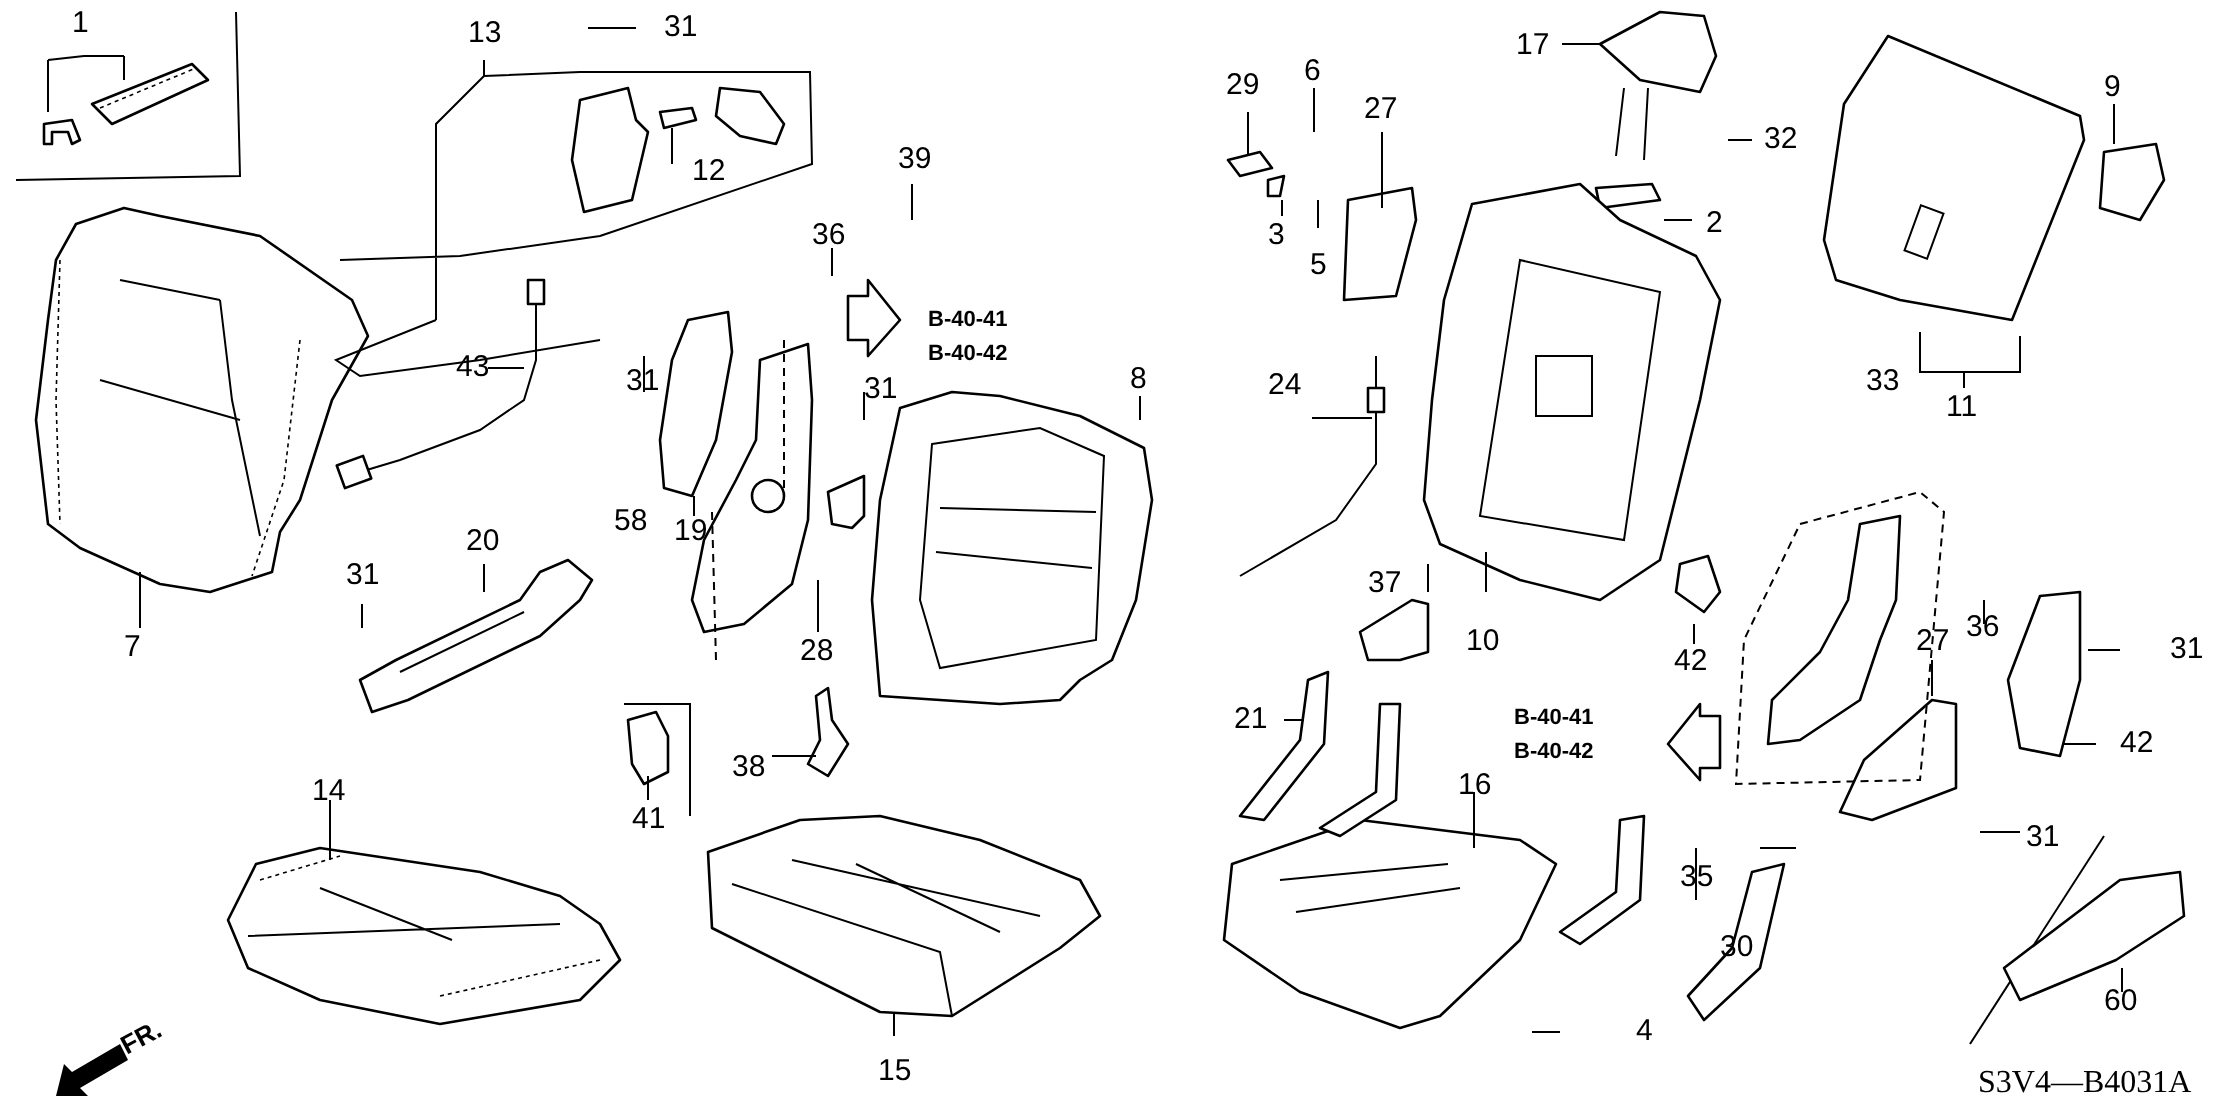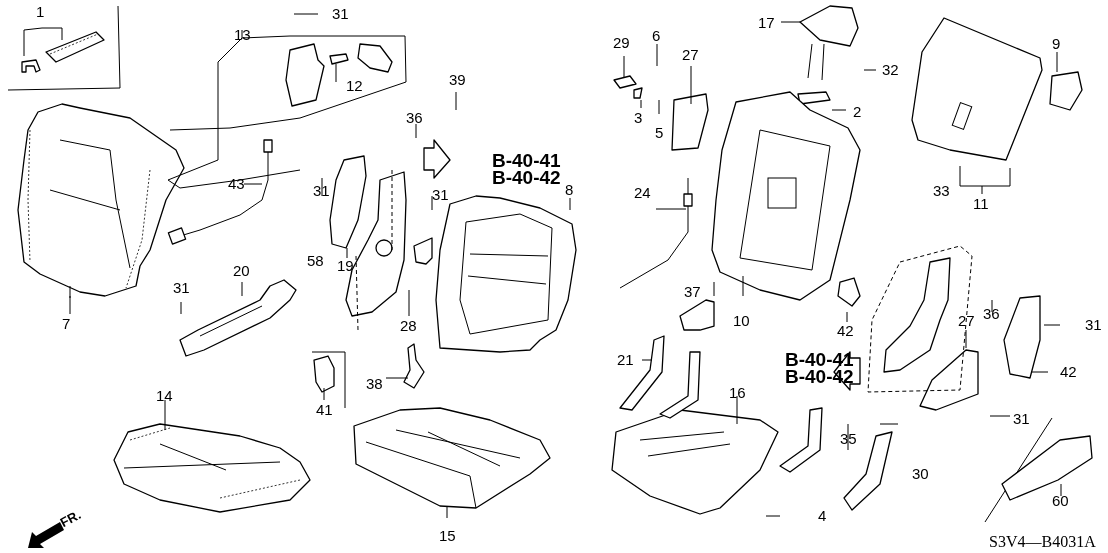--- a/index.html
+++ b/index.html
@@ -1,20 +1,20 @@
 <!DOCTYPE html>
 <html><head>
 <meta charset="utf-8">
 <style>
   html, body { margin:0; padding:0; background:#fff; }
   body { width:1108px; height:553px; overflow:hidden; position:relative; font-family:"Liberation Sans", sans-serif; }
   #canvas { position:absolute; left:0; top:0; width:1108px; height:553px; }
   svg { position:absolute; left:0; top:0; }
   .callout { position:absolute; font-family:"Liberation Sans", sans-serif; font-size:15px; color:#000; line-height:1; white-space:nowrap; cursor:pointer; }
-  .ref { position:absolute; font-family:"Liberation Sans", sans-serif; font-weight:bold; font-size:19px; line-height:17px; color:#000; cursor:pointer;margin-left:28px; }
+  .ref { position:absolute; font-family:"Liberation Sans", sans-serif; font-weight:bold; font-size:11px; line-height:17px; color:#000; cursor:pointer; }
   .code { position:absolute; font-family:"Liberation Serif", serif; font-size:16px; color:#000; white-space:nowrap; }
   .fr { position:absolute; font-family:"Liberation Sans", sans-serif; font-weight:bold; font-size:13px; color:#000; transform:rotate(-28deg); }
   .p { fill:#fff; stroke:#000; stroke-width:1.3; stroke-linejoin:round; }
   .l { fill:none; stroke:#000; stroke-width:1; }
   .d { fill:none; stroke:#000; stroke-width:1; stroke-dasharray:4 3; }
   .st { fill:none; stroke:#000; stroke-width:0.8; stroke-dasharray:2 2; }
 </style>
 </head>
 <body>
 
@@ -231,36 +231,36 @@
 <span class="callout" style="left:634px;top:110px">3</span>
 <span class="callout" style="left:818px;top:508px">4</span>
 <span class="callout" style="left:655px;top:125px">5</span>
 <span class="callout" style="left:652px;top:28px">6</span>
 <span class="callout" style="left:62px;top:316px">7</span>
 <span class="callout" style="left:565px;top:182px">8</span>
 <span class="callout" style="left:1052px;top:36px">9</span>
 <span class="callout" style="left:733px;top:313px">10</span>
 <span class="callout" style="left:973px;top:196px">11</span>
 <span class="callout" style="left:346px;top:78px">12</span>
-<span class="callout" style="left:234px;top:27px">13</span>
+<span class="callout" style="left:234px;top:9px">13</span>
 <span class="callout" style="left:156px;top:388px">14</span>
 <span class="callout" style="left:439px;top:528px">15</span>
 <span class="callout" style="left:729px;top:385px">16</span>
 <span class="callout" style="left:758px;top:15px">17</span>
 <span class="callout" style="left:337px;top:258px">19</span>
 <span class="callout" style="left:233px;top:263px">20</span>
 <span class="callout" style="left:617px;top:352px">21</span>
 <span class="callout" style="left:682px;top:47px">27</span>
 <span class="callout" style="left:228px;top:176px">43</span>
 <span class="callout" style="left:634px;top:185px">24</span>
 <span class="callout" style="left:1060px;top:364px">42</span>
 <span class="callout" style="left:958px;top:313px">27</span>
 <span class="callout" style="left:400px;top:318px">28</span>
 <span class="callout" style="left:613px;top:35px">29</span>
-<span class="callout" style="left:912px;top:466px">30</span>
+<span class="callout" style="left:860px;top:466px">30</span>
 <span class="callout" style="left:332px;top:6px">31</span>
 <span class="callout" style="left:313px;top:183px">31</span>
 <span class="callout" style="left:432px;top:187px">31</span>
 <span class="callout" style="left:173px;top:280px">31</span>
 <span class="callout" style="left:1085px;top:317px">31</span>
 <span class="callout" style="left:1013px;top:411px">31</span>
 <span class="callout" style="left:882px;top:62px">32</span>
 <span class="callout" style="left:933px;top:183px">33</span>
 <span class="callout" style="left:307px;top:253px">58</span>
 <span class="callout" style="left:840px;top:431px">35</span>

